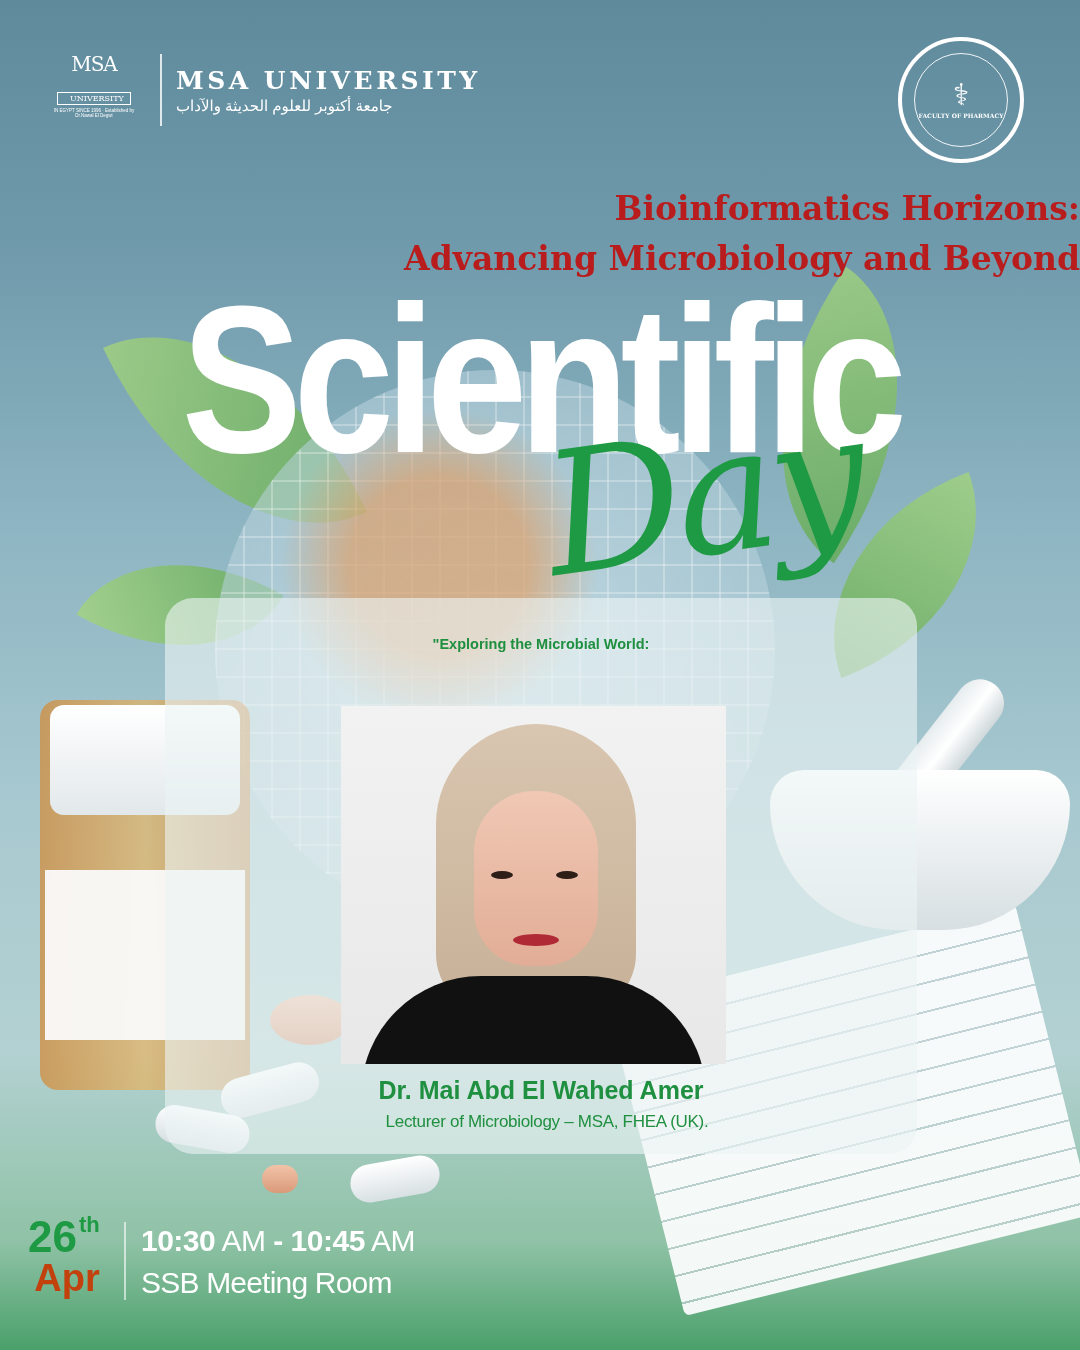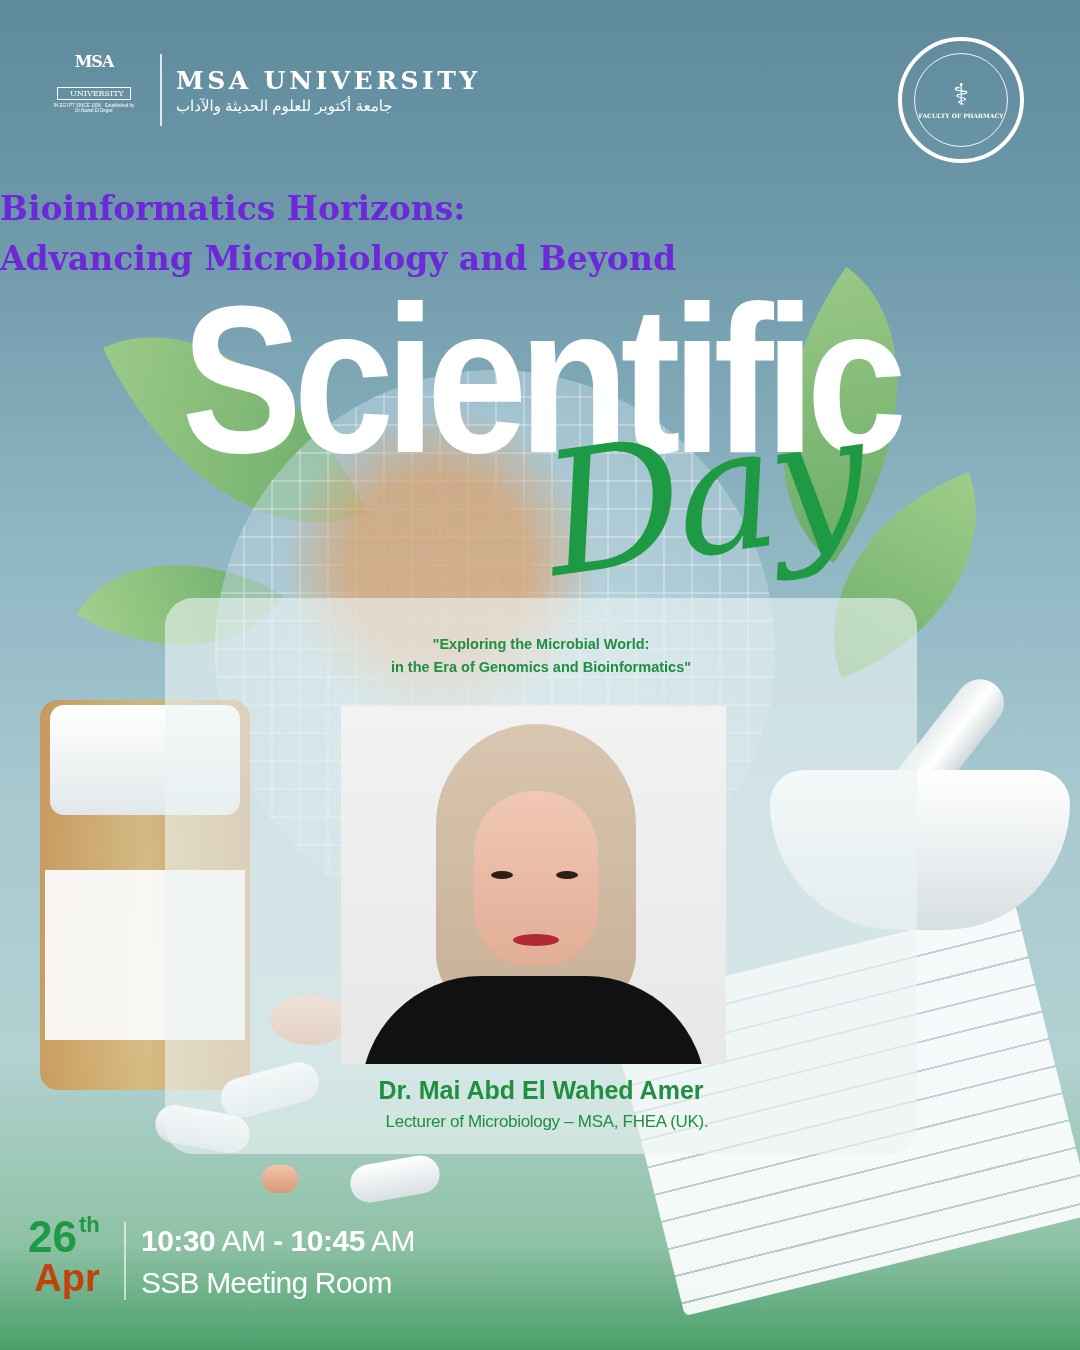--- a/index.html
+++ b/index.html
@@ -36,37 +36,37 @@
     position: absolute; left: 640px; top: 950px; width: 420px; height: 320px;
     background: repeating-linear-gradient(180deg, rgba(250,252,252,0.95) 0 26px, rgba(200,212,216,0.7) 26px 28px);
     transform: rotate(-14deg); border-radius: 6px;
   }
   .pill { position: absolute; border-radius: 30px; background: linear-gradient(180deg, #ffffff, #d8e0e3); }
   .pill.orange { background: linear-gradient(180deg, #f2c3a8, #d99a7a); }
 
   
   .logo-left { position: absolute; left: 48px; top: 52px; display: flex; align-items: center; }
   .msa-crest { width: 92px; height: 76px; position: relative; color: #fff; text-align: center; }
-  .msa-crest .msa-word { font-family: "DejaVu Serif", serif; font-weight: bold; font-size: 16px; letter-spacing: -1px; }
+  .msa-crest .msa-word { font-family: "DejaVu Serif", serif; font-weight: normal; font-size: 20px; letter-spacing: -1px; }
   .msa-crest .msa-band { margin: 16px auto 0; width: 74px; border: 1.5px solid #fff; font-family: "DejaVu Serif", serif; font-size: 8px; padding: 1px 12px; }
   .msa-crest .msa-est { font-size: 4.5px; margin-top: 3px; }
   .logo-divider { width: 2px; height: 72px; background: rgba(255,255,255,0.8); margin: 0 14px 0 20px; }
   .logo-text .en { font-family: "DejaVu Serif", serif; font-weight: bold; color: #fff; font-size: 25px; letter-spacing: 3.5px; }
   .logo-text .ar { color: #fff; font-size: 15px; margin-top: 2px; direction: rtl; text-align: left; }
 
   .seal {
     position: absolute; left: 898px; top: 37px; width: 126px; height: 126px; border-radius: 50%;
     border: 4px solid #fff; display: flex; flex-direction: column; align-items: center; justify-content: center; color: #fff;
   }
   .seal .inner { width: 94px; height: 94px; border-radius: 50%; border: 1.5px solid rgba(255,255,255,0.9); display: flex; flex-direction: column; align-items: center; justify-content: center; }
   .seal .cup { font-size: 30px; line-height: 1; }
   .seal .fac { font-family: "DejaVu Serif", serif; font-size: 6px; font-weight: bold; text-align: center; line-height: 1.2; margin-top: 2px; }
 
   .subtitle {
-    position: absolute; left: 0; right: 0; top: 184px; text-align: left; color: #6d28d9;
+    position: absolute; left: 0; right: 0; top: 184px; text-align: right; color: #b91c1c;
     font-family: "DejaVu Serif", serif; font-weight: bold; font-size: 33px; line-height: 50px;
   }
   .big-title {
     position: absolute; left: 0; right: 0; top: 290px; text-align: center; color: #fff;
     font-family: "Liberation Sans", sans-serif; font-weight: bold; font-size: 210px; line-height: 180px;
     letter-spacing: -10px; transform: scaleX(0.86); transform-origin: center;
   }
   .script-day {
     position: absolute; left: 545px; top: 410px; color: #1f9a44;
     font-family: "DejaVu Serif", serif; font-style: italic; font-size: 170px; line-height: 1;
@@ -158,21 +158,20 @@
 </div>
 
 <div class="big-title">Scientific</div>
 
 <div class="card"></div>
 
 <div class="script-day">Day</div>
 
 <div class="talk-title">
   <div>"Exploring the Microbial World:</div>
-  <div>in the Era of Genomics and Bioinformatics"</div>
 </div>
 
 <div class="photo">
   <div class="hijab"></div>
   <div class="face"></div>
   <div class="eye" style="left:150px;top:165px;"></div>
   <div class="eye" style="left:215px;top:165px;"></div>
   <div class="lips"></div>
   <div class="body"></div>
 </div>

